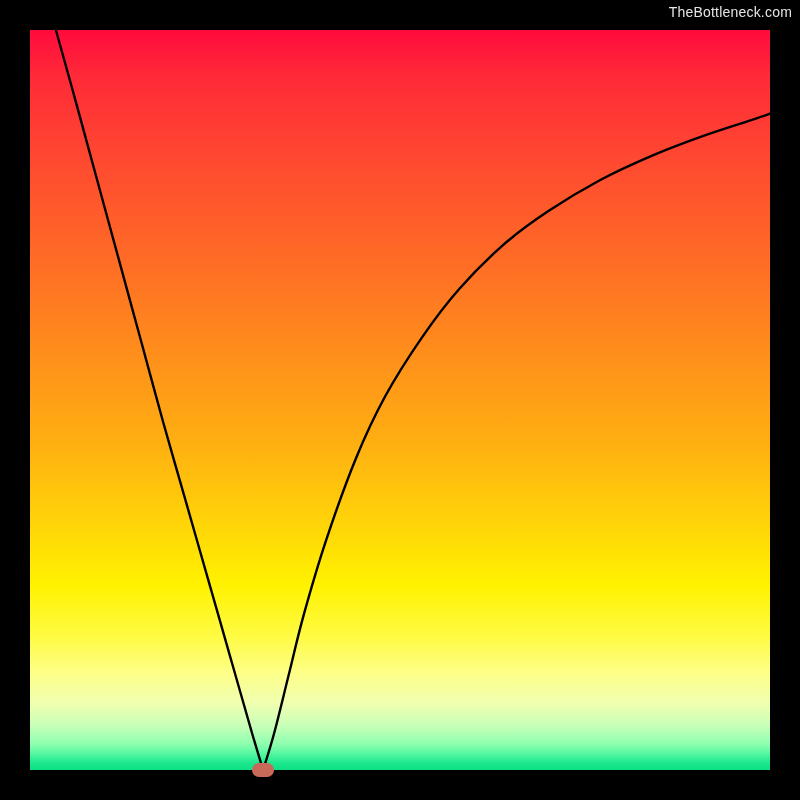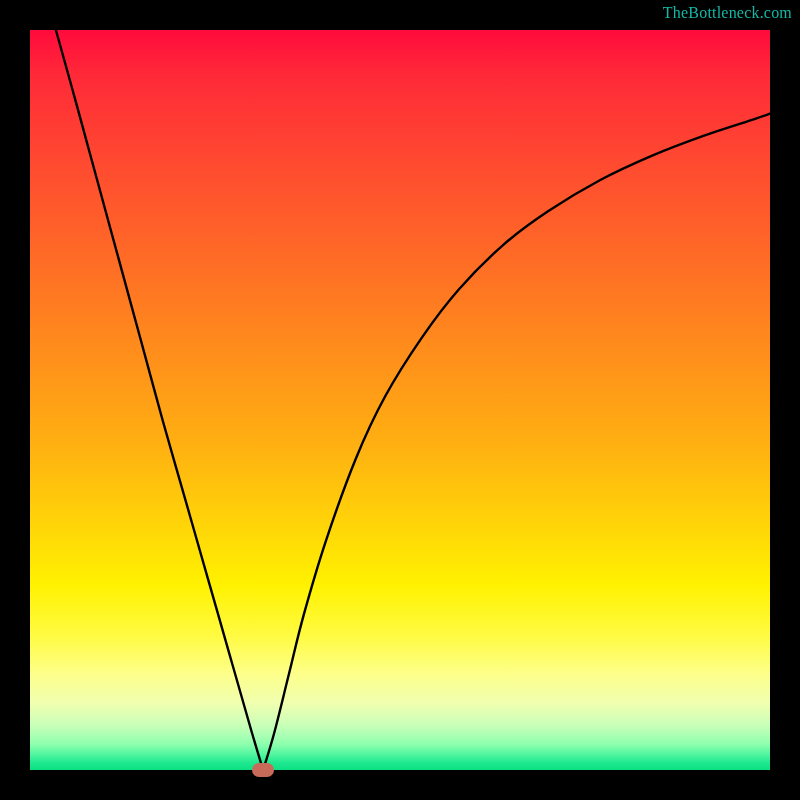--- a/index.html
+++ b/index.html
@@ -41,26 +41,25 @@
       #8effae 96.5%,
       #4cf59e 98%,
       #1fe890 99%,
       #0ce083 100%
     );
   }
   .watermark {
     position: absolute;
     top: 4px;
     right: 8px;
-    color: #14b8a6;
-    font-size: 16px;
+    color: #e5e5e5;
+    font-size: 14px;
     letter-spacing: 0.2px;
     z-index: 10;
     user-select: none;
-    font-family: Liberation Serif, serif;
   }
   svg.curve {
     position: absolute;
     inset: 0;
     width: 100%;
     height: 100%;
     overflow: visible;
   }
   .marker {
     position: absolute;

